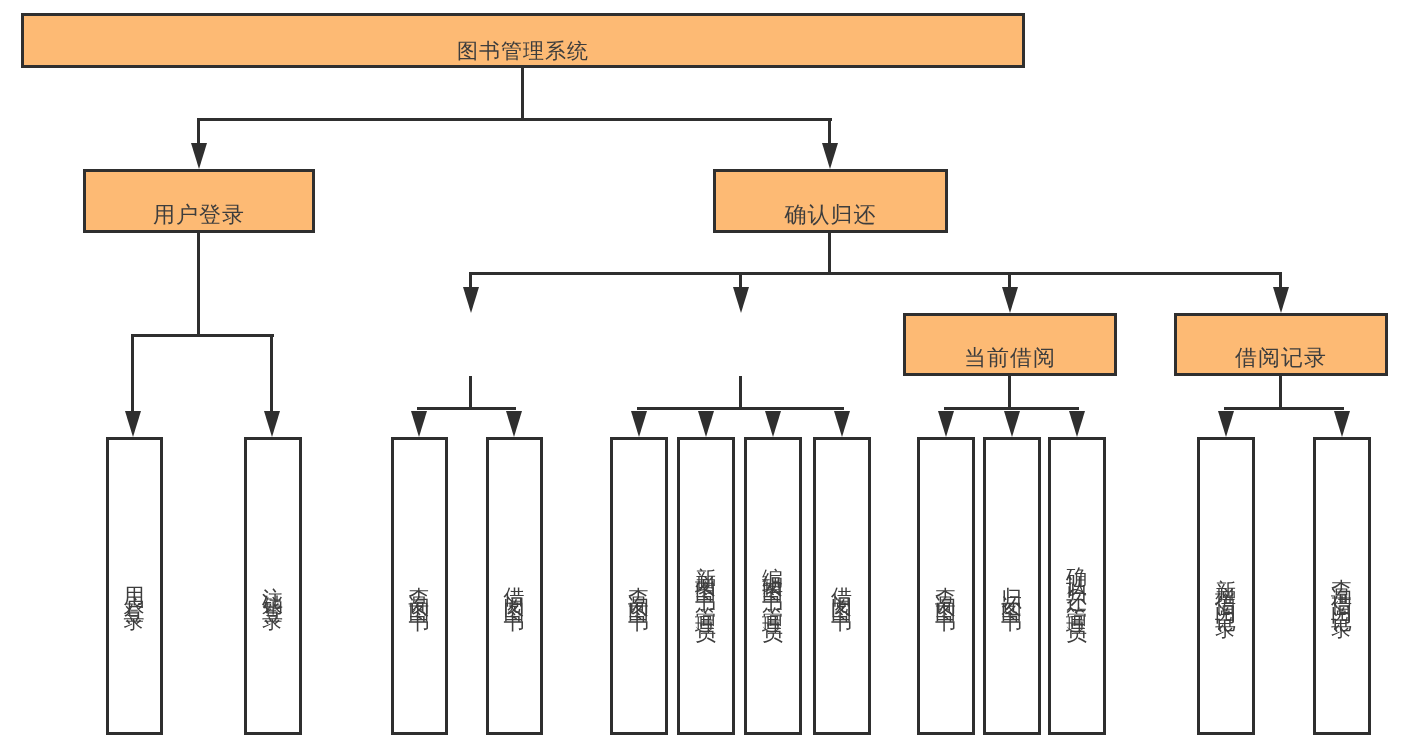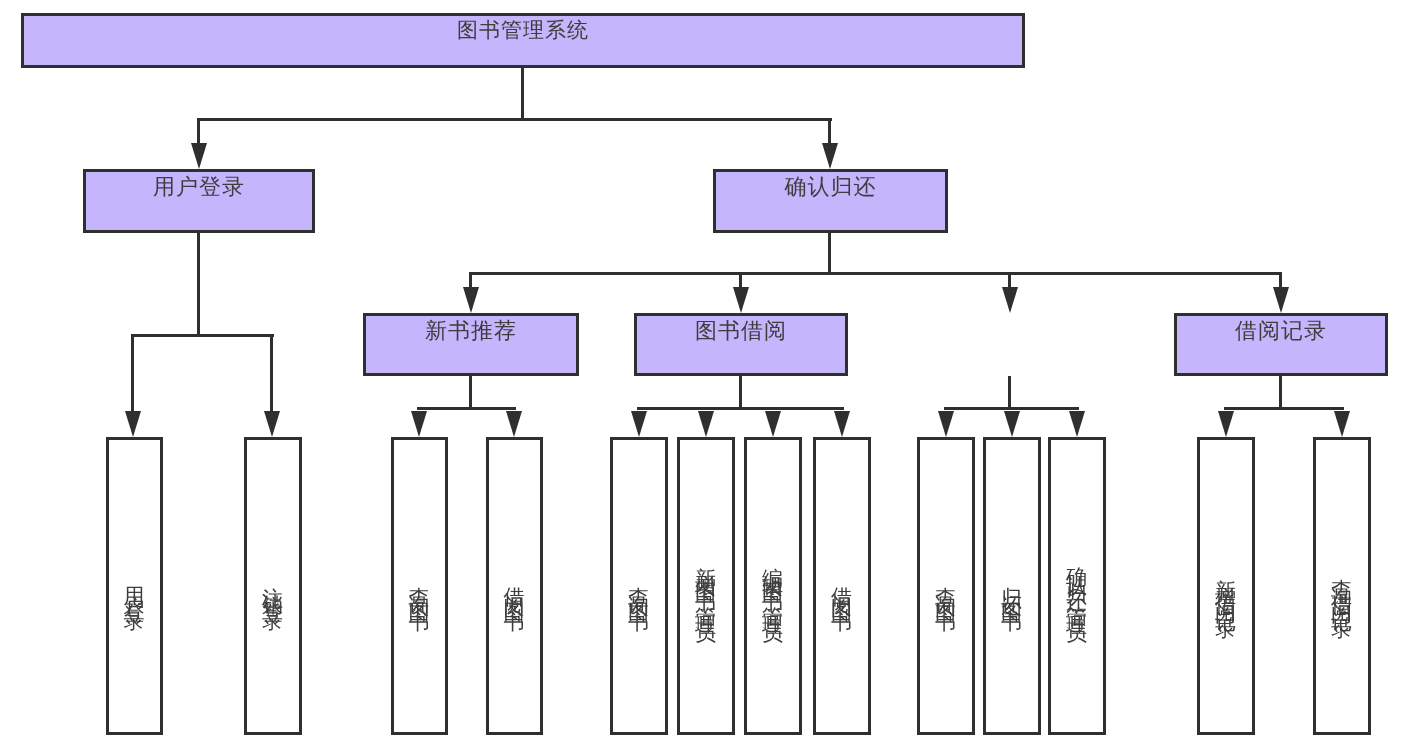--- a/index.html
+++ b/index.html
@@ -8,21 +8,21 @@
     --wm:#adadad;
     --bg:#ffffff;
   }
   html,body{margin:0;padding:0;}
   .canvas{
     position:relative;width:1405px;height:747px;background:var(--bg);
     font-family:"Liberation Sans",sans-serif;overflow:hidden;
   }
   .box{
     position:absolute;box-sizing:border-box;border:3px solid var(--line);
-    background:#c4b5fd;display:flex;align-items:flex-start;justify-content:center;
+    background:#fdba74;display:flex;align-items:flex-end;justify-content:center;
     color:var(--text);font-size:22px;letter-spacing:1px;
   }
   .box.title{font-size:21px;}
   .vbox{
     position:absolute;box-sizing:border-box;border:3px solid var(--line);
     background:#fff;display:flex;align-items:center;justify-content:center;
     color:var(--text);
   }
   .vbox .vtext{
     writing-mode:vertical-rl;text-orientation:mixed;
@@ -73,25 +73,22 @@
   <div class="line" style="left:469px;top:272px;width:813px;height:3px;"></div>
   <div class="line" style="left:469px;top:274px;width:3px;height:15px;"></div>
   <div class="arrow" style="left:463px;top:287px;"></div>
   <div class="line" style="left:739px;top:274px;width:3px;height:15px;"></div>
   <div class="arrow" style="left:733px;top:287px;"></div>
   <div class="line" style="left:1008px;top:274px;width:3px;height:15px;"></div>
   <div class="arrow" style="left:1002px;top:287px;"></div>
   <div class="line" style="left:1279px;top:274px;width:3px;height:15px;"></div>
   <div class="arrow" style="left:1273px;top:287px;"></div>
 
-  <div class="box" style="left:363px;top:313px;width:216px;height:63px;">
-    <span>新书推荐</span>
-  </div>
-  <div class="box" style="left:634px;top:313px;width:214px;height:63px;">
-    <span>图书借阅</span>
+  <div class="box" style="left:903px;top:313px;width:214px;height:63px;">
+    <span>当前借阅</span>
   </div>
   <div class="box" style="left:1174px;top:313px;width:214px;height:63px;">
     <span>借阅记录</span>
   </div>
 
   <div class="line" style="left:469px;top:376px;width:3px;height:34px;"></div>
   <div class="line" style="left:417px;top:407px;width:99px;height:3px;"></div>
   <div class="arrow" style="left:411px;top:411px;"></div>
   <div class="arrow" style="left:506px;top:411px;"></div>
 

